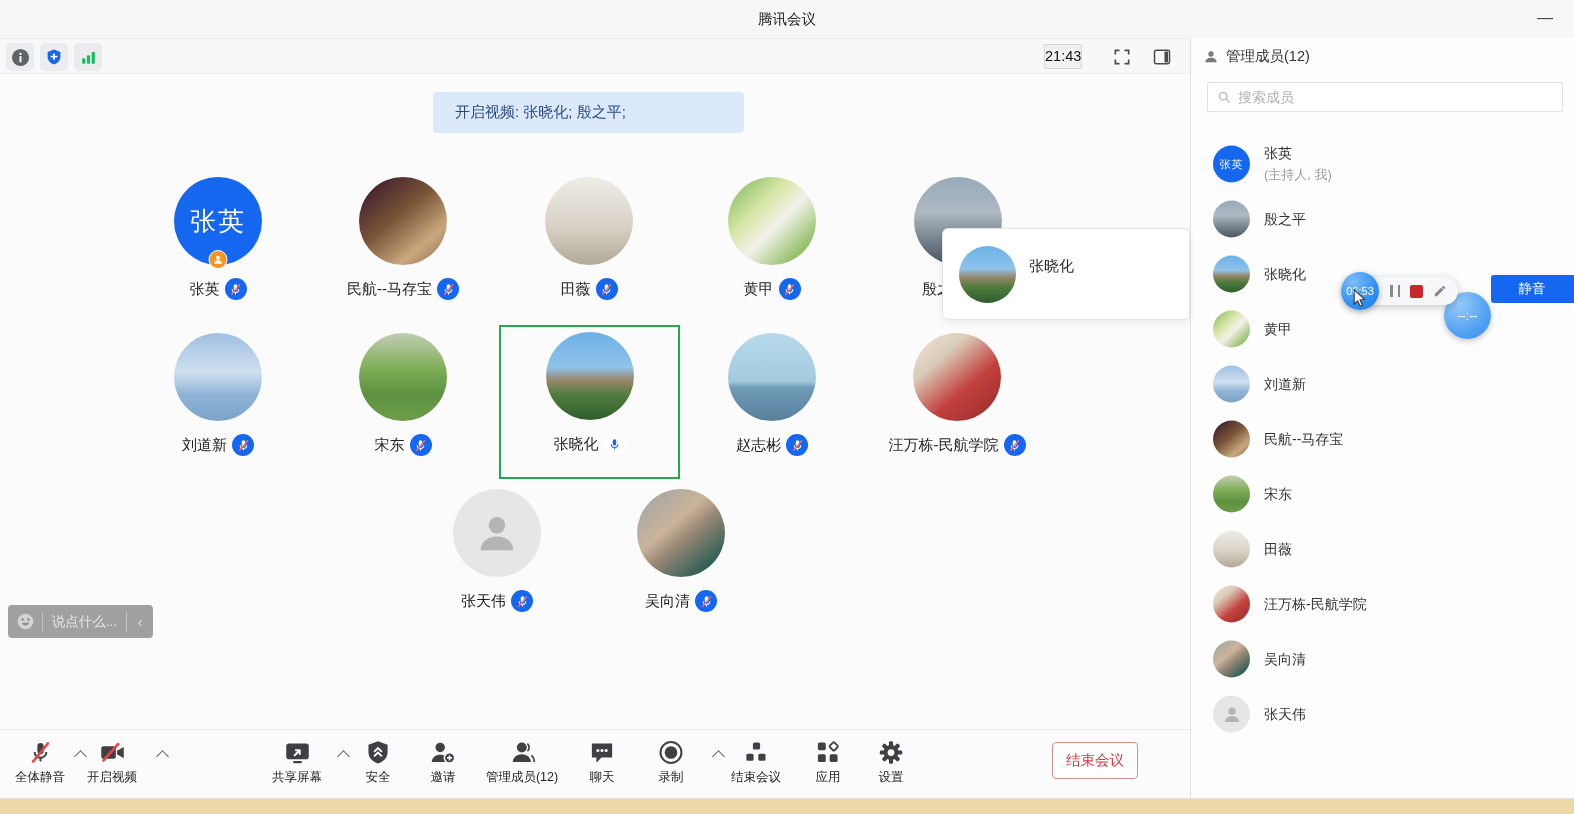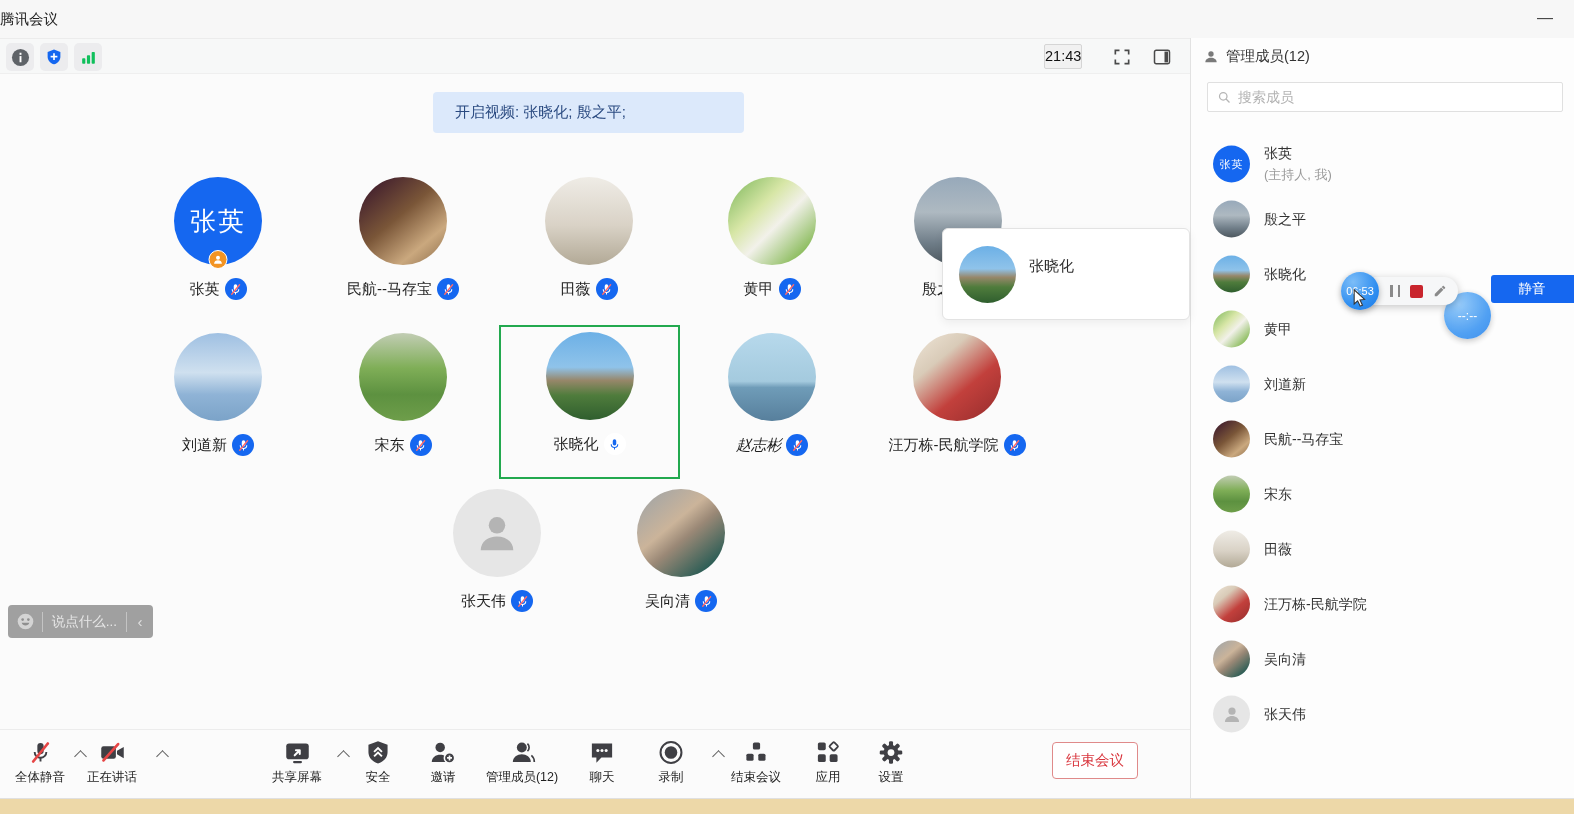--- a/index.html
+++ b/index.html
@@ -1,19 +1,19 @@
 <!DOCTYPE html>
 <html><head>
 <meta charset="utf-8">
 <style>
   * { margin:0; padding:0; box-sizing:border-box; }
   html,body { width:1574px; height:814px; overflow:hidden;
     font-family:"Liberation Sans","DejaVu Sans",sans-serif; background:#fbfbfb; }
   .titlebar { position:absolute; left:0; top:0; width:1574px; height:38px; background:#f7f7f7; }
-  .title { position:absolute; left:0; right:0; top:10px; font-size:14.5px; color:#222; }
+  .title { position:absolute; left:0; right:0; top:10px; text-align:center; font-size:14.5px; color:#222; }
   .min-btn { position:absolute; right:16px; top:8px; width:26px; height:22px; text-align:center; color:#444; font-size:16px; line-height:20px; cursor:default; }
 
   .main { position:absolute; left:0; top:38px; width:1190px; height:760px; background:#fbfbfb; }
   .topband { position:absolute; left:0; top:0; width:1190px; height:36px; background:#f7f8f8; border-top:1px solid #ececec; border-bottom:1px solid #efefef; }
   .tl-ic { position:absolute; top:4px; width:28px; height:28px; background:#ececee; border-radius:5px; display:flex; align-items:center; justify-content:center; }
   .timebox { position:absolute; left:1044px; top:5px; width:38px; height:25px; background:#f1f1f1; border:1px solid #d5d5d5; border-radius:2px; text-align:center; font-size:14.5px; color:#111; line-height:23px; }
   .tr-ic { position:absolute; top:6px; width:24px; height:24px; display:flex; align-items:center; justify-content:center; }
 
   .banner { position:absolute; left:433px; top:54px; width:311px; height:41px; background:#dce9fb; border-radius:4px; display:flex; align-items:center; padding-left:22px; }
   .banner span { font-size:15px; color:#2a4a80; }
@@ -243,21 +243,21 @@
           <span class="tile-name">张晓化</span>
           <span class="micbadge on">
             <svg viewBox="0 0 24 24">
               <rect x="9.2" y="3.5" width="5.6" height="10" rx="2.8" fill="#1567f0"></rect>
               <path d="M6.8 11.5a5.2 5.2 0 0 0 10.4 0" fill="none" stroke="#1567f0" stroke-width="1.7"></path>
               <line x1="12" y1="16.7" x2="12" y2="20" stroke="#1567f0" stroke-width="1.7"></line>
             </svg>
           </span>
         </div>
       </div>
-      <div class="tile" style="left: 682px; top: 288px; font-style: italic;">
+      <div class="tile" style="left: 682px; top: 288px;">
         <div class="tile-avatar" style="background: linear-gradient(rgb(183, 217, 236) 0%, rgb(164, 202, 222) 55%, rgb(111, 156, 184) 62%, rgb(87, 127, 156) 100%);"></div>
         <div class="tile-label">
           <span class="tile-name">赵志彬</span>
           <span class="micbadge">
             <svg viewBox="0 0 24 24">
               <rect x="9.2" y="3.5" width="5.6" height="10" rx="2.8" fill="#fff"></rect>
               <path d="M6.8 11.5a5.2 5.2 0 0 0 10.4 0" fill="none" stroke="#fff" stroke-width="1.7"></path>
               <line x1="12" y1="16.7" x2="12" y2="20" stroke="#fff" stroke-width="1.7"></line>
               <line x1="6" y1="19.5" x2="18.5" y2="4.5" stroke="#ff6a6a" stroke-width="2.3" stroke-linecap="round"></line>
             </svg>
@@ -339,21 +339,21 @@
               <rect x="9.2" y="3.5" width="5.6" height="10" rx="2.8" fill="#3f3f44"></rect>
               <path d="M6.8 11.5a5.2 5.2 0 0 0 10.4 0" fill="none" stroke="#3f3f44" stroke-width="1.7"></path>
               <line x1="12" y1="16.7" x2="12" y2="20" stroke="#3f3f44" stroke-width="1.7"></line>
               <line x1="5.5" y1="20" x2="18.5" y2="4" stroke="#e64545" stroke-width="2.4" stroke-linecap="round"></line>
             </svg></span><div class="tb-label">全体静音</div></div>
         <span class="chev" style="left: 76px;"></span>
         <div class="tb-item" style="left: 112px;"><span><svg viewBox="0 0 24 24">
               <rect x="2" y="6.5" width="13" height="11" rx="2" fill="#3f3f44"></rect>
               <path d="M16 10.5l6-3.5v10l-6-3.5z" fill="#3f3f44"></path>
               <line x1="4" y1="19" x2="17" y2="4.5" stroke="#e64545" stroke-width="2.4" stroke-linecap="round"></line>
-            </svg></span><div class="tb-label">正在讲话</div></div>
+            </svg></span><div class="tb-label">开启视频</div></div>
         <span class="chev" style="left: 158px;"></span>
         <div class="tb-item" style="left: 297px;"><span><svg viewBox="0 0 24 24">
               <rect x="2" y="4" width="20" height="14" rx="2.5" fill="#3f3f44"></rect>
               <path d="M9.5 14.5l4.5-4.5m0 0h-3.4m3.4 0v3.4" stroke="#fbfbfb" stroke-width="1.8" fill="none" stroke-linecap="round"></path>
               <rect x="8" y="19.5" width="8" height="2" rx="1" fill="#3f3f44"></rect>
             </svg></span><div class="tb-label">共享屏幕</div></div>
         <span class="chev" style="left: 339px;"></span>
         <div class="tb-item" style="left: 378px;"><span><svg viewBox="0 0 24 24">
               <path d="M12 2l8.5 3.2v6.3c0 5-3.6 8.7-8.5 10.3C7.1 20.2 3.5 16.5 3.5 11.5V5.2z" fill="#3f3f44"></path>
               <path d="M8.5 11.5L12 8l3.5 3.5M8.5 15.5L12 12l3.5 3.5" stroke="#fbfbfb" stroke-width="1.7" fill="none"></path>

